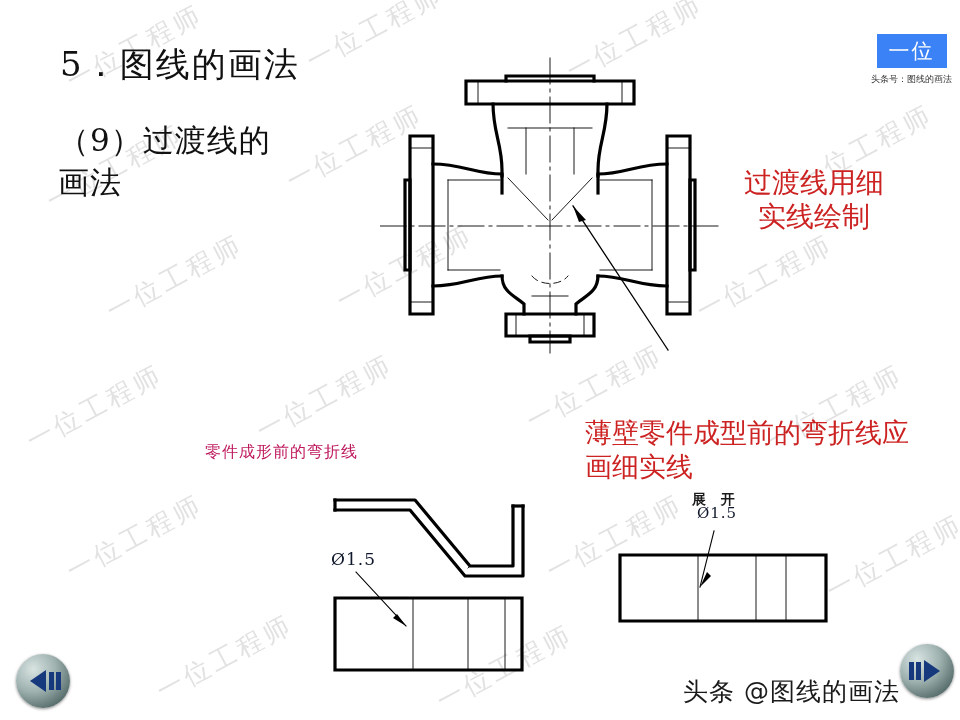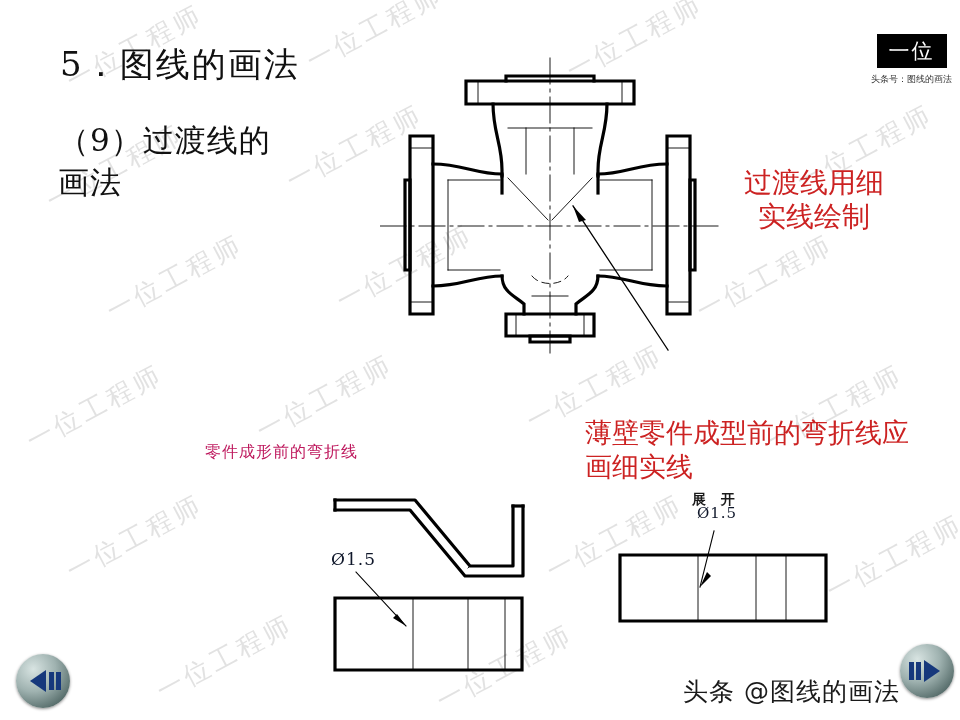--- a/index.html
+++ b/index.html
@@ -119,21 +119,21 @@
   #logo-block {
     position: absolute;
     right: 8px;
     top: 34px;
     z-index: 6;
     text-align: center;
   }
   #logo-mark {
     width: 70px;
     height: 34px;
-    background: #000000;
+    background: #3b82f6;
     color: #ffffff;
     font-size: 21px;
     line-height: 34px;
     font-family: "DejaVu Sans", sans-serif;
     letter-spacing: 2px;
     margin: 0 auto;
   }
   #logo-caption {
     margin-top: 5px;
     font-size: 9px;

